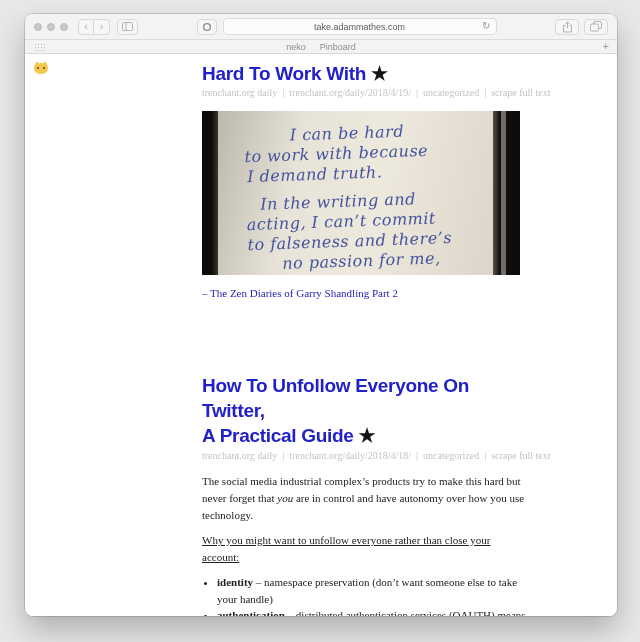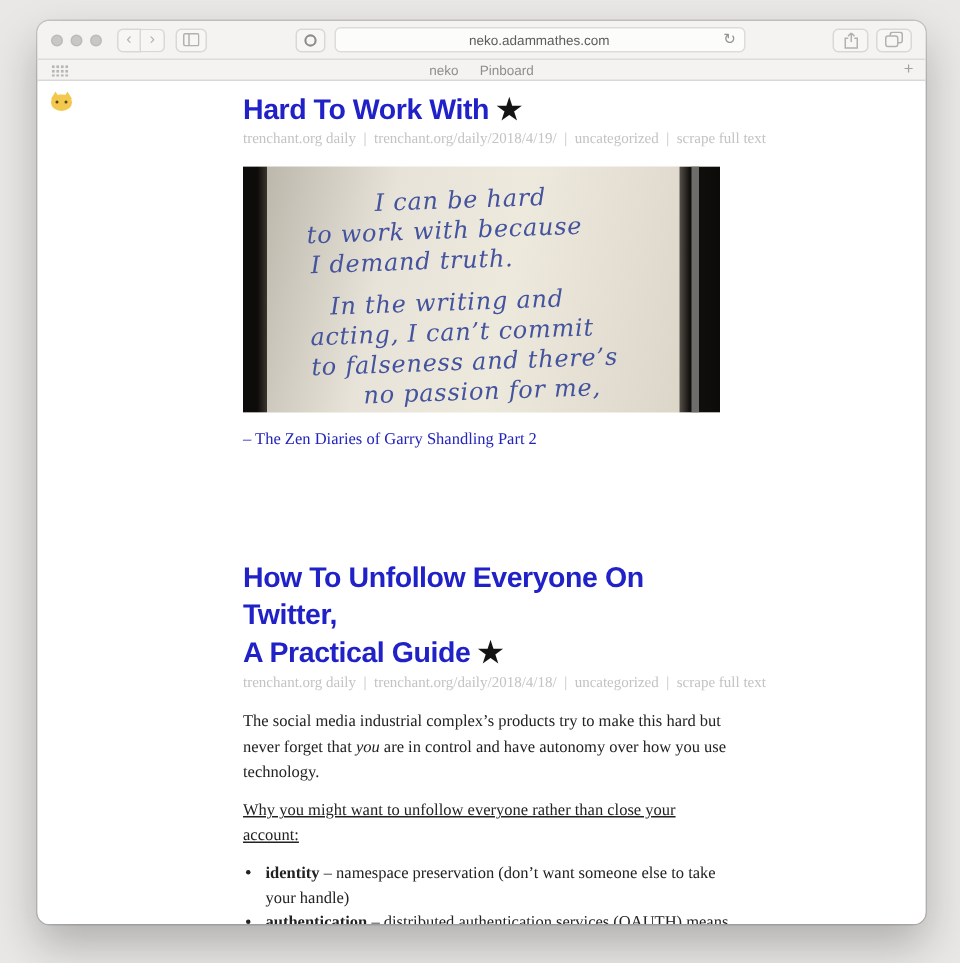--- a/index.html
+++ b/index.html
@@ -49,21 +49,21 @@
   }
   .grid-icon {
     position:absolute; left:9px; top:3px; width:12px; height:8px;
     background-image:radial-gradient(circle, #b7b6b5 0.9px, transparent 1px);
     background-size:3px 3px;
   }
   .favitem { font-size:9px; color:#8f8e8d; }
   .fav-add { position:absolute; right:8px; top:0; font-size:11px; color:#a2a1a0; }
 
   
-  .content { position:absolute; left:0; top:41px; right:0; bottom:0; background:#fff; overflow:hidden; }
+  .content { position:absolute; left:0; top:41px; right:0; bottom:0; background:#fff; overflow:hidden;padding-left:40px; }
   .cat-logo { position:absolute; left:8px; top:6px; width:16px; height:14px; }
   .cat-head { position:absolute; left:1px; top:2px; width:14px; height:11px; background:#f3c84e; border-radius:45% 45% 50% 50%; }
   .cat-ear { position:absolute; width:0; height:0; border-left:3px solid transparent; border-right:3px solid transparent; border-bottom:5px solid #f3c84e; top:0; }
   .cat-ear.l { left:1px; } .cat-ear.r { right:1px; }
   .cat-eye { position:absolute; width:2px; height:2px; background:#5a4213; border-radius:50%; top:6px; }
   .cat-eye.l { left:4px; } .cat-eye.r { right:4px; }
 
   .main { margin-left:137px; width:330px; padding-top:8px; }
 
   .post-title {
@@ -138,21 +138,21 @@
           <line x1="4" y1="0.5" x2="4" y2="8.5" stroke="#b2b1b0"></line>
         </svg>
     </span>
     <span class="spacer"></span>
     <span class="tbtn ext-btn">
       <svg class="icon-svg" width="10" height="10" viewBox="0 0 10 10">
           <circle cx="5" cy="5" r="3.4" fill="none" stroke="#8d8c8b" stroke-width="1.4"></circle>
         </svg>
     </span>
     <div class="urlfield">
-      <span class="urltext">neko.adammathes.com</span>
+      <span class="urltext">take.adammathes.com</span>
       <span class="reload">↻</span>
     </div>
     <span class="spacer"></span>
     <span class="tbtn share-btn">
       <svg class="icon-svg" width="11" height="12" viewBox="0 0 11 12">
           <path d="M5.5 1 L3.4 3.1 M5.5 1 L7.6 3.1 M5.5 1 L5.5 7" fill="none" stroke="#b2b1b0"></path>
           <path d="M3.5 4.5 H1.5 V11 H9.5 V4.5 H7.5" fill="none" stroke="#b2b1b0"></path>
         </svg>
     </span>
     <span class="tbtn tabs-btn">

